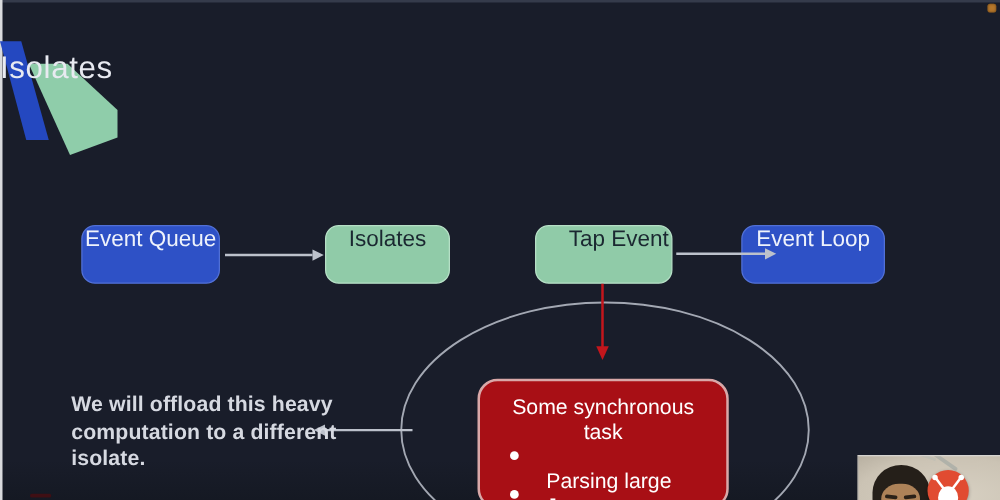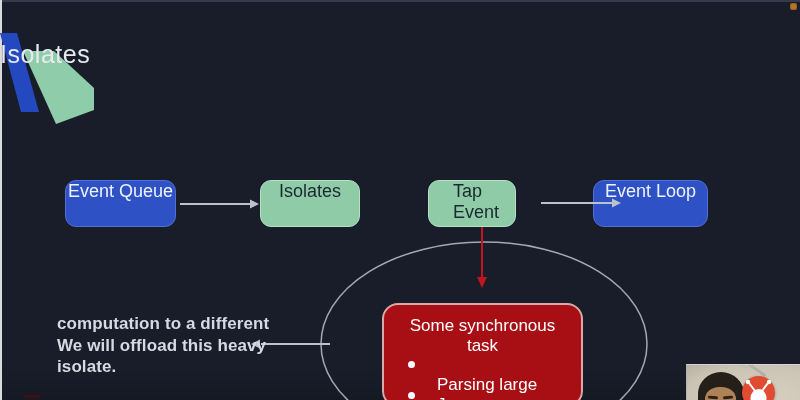--- a/index.html
+++ b/index.html
@@ -28,21 +28,21 @@
   
   .flow-box{
     position:absolute;top:180px;height:47px;border-radius:11px;
     display:flex;align-items:flex-start;justify-content:center;
     font-size:18px;box-sizing:border-box;
   }
   .flow-box.blue{background:var(--blue-box);border:1.5px solid var(--blue-border);color:var(--blue-text);}
   .flow-box.green{background:var(--green-box);border:1.5px solid var(--green-border);color:var(--green-text);}
   .fb-event-queue{left:65px;width:111px;}
   .fb-repaint{left:260px;width:100px;}
-  .fb-tap-event{left:428px;width:88px;padding-left:24px;}
+  .fb-tap-event{left:428px;width:110px;padding-left:24px;}
   .fb-event-loop{left:593px;width:115px;}
   
   .connectors{position:absolute;left:0;top:0;width:800px;height:400px;pointer-events:none;}
   
   .note{
     position:absolute;left:57px;top:313px;color:var(--note-text);
     font-size:17px;line-height:21.5px;font-weight:600;letter-spacing:.1px;
   }
   
   .task-box{
@@ -118,22 +118,22 @@
     <polygon points="612,198.5 621,203 612,207.5" fill="#bcc1cb"></polygon>
 
     <line x1="482" y1="227" x2="482" y2="278" stroke="#c3161c" stroke-width="2"></line>
     <polygon points="477,277 487,277 482,288" fill="#c3161c"></polygon>
 
     <line x1="330" y1="344" x2="261" y2="344" stroke="#bcc1cb" stroke-width="1.8"></line>
     <polygon points="260,339.5 251,344 260,348.5" fill="#bcc1cb"></polygon>
   </svg>
 
   <div class="note">
+    <div>We will offload this heavy</div>
     <div>computation to a different</div>
-    <div>We will offload this heavy</div>
     <div>isolate.</div>
   </div>
 
   <div class="task-box">
     <div class="task-title">Some synchronous task</div>
     <div class="task-bullet">
       <span class="bullet-dot"></span>
     </div>
     <div class="task-bullet">
       <span class="bullet-dot"></span>

